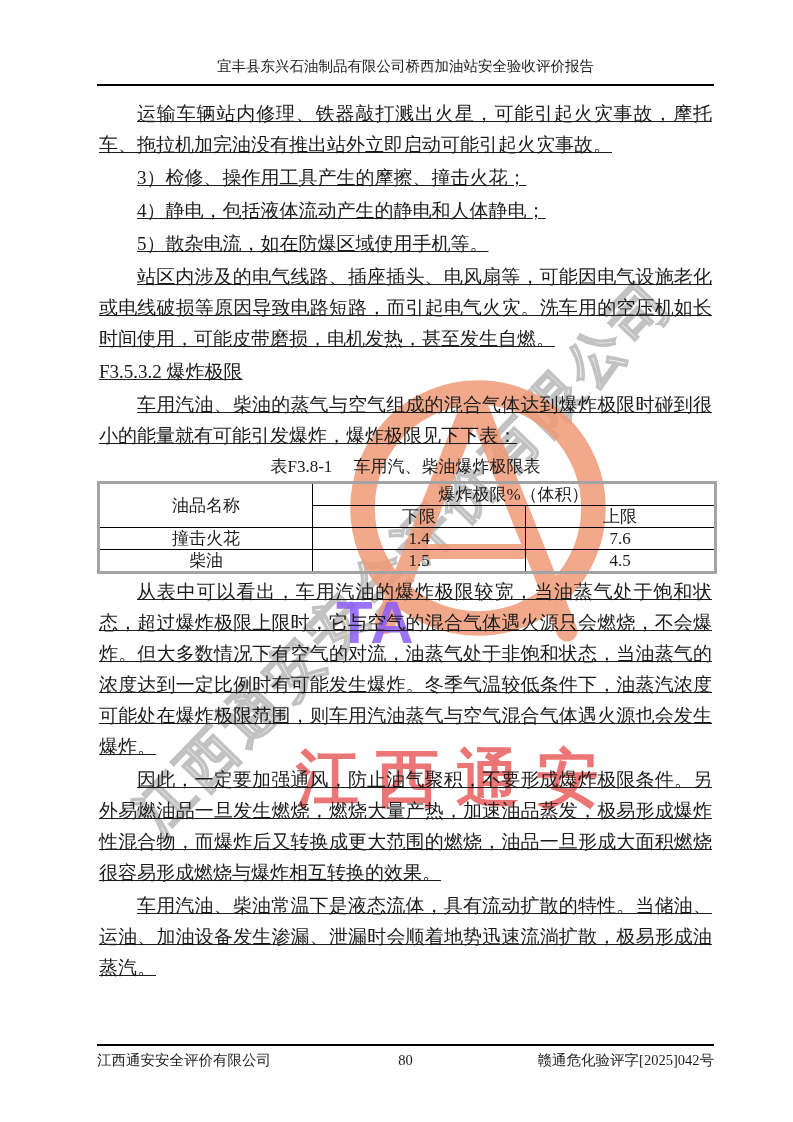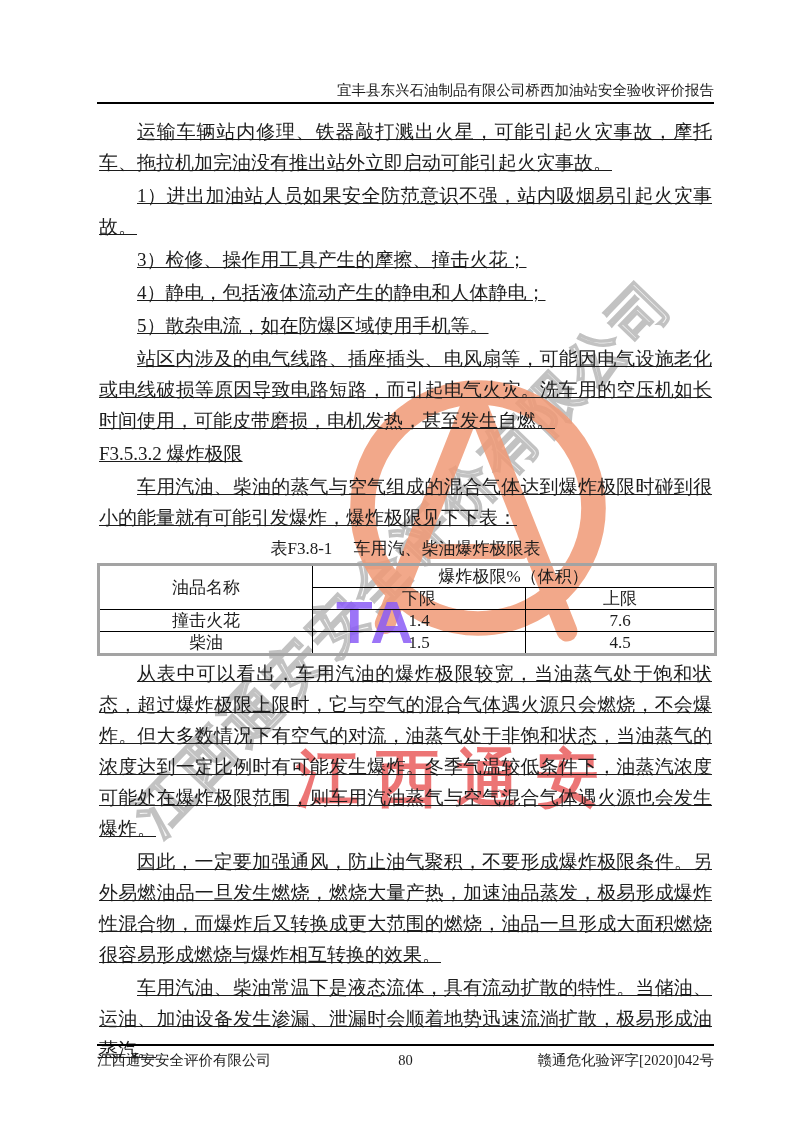--- a/index.html
+++ b/index.html
@@ -30,22 +30,22 @@
   .wm-red {
     position:absolute; left:296px; top:736px; white-space:nowrap;
     font-family:"Liberation Sans","DejaVu Sans",sans-serif;
     font-size:63px; font-weight:bold; letter-spacing:17px;
     color:#e22222; opacity:0.62;
   }
 
   
   .content { position:absolute; left:97px; top:54px; width:617px; z-index:1; }
   .header-title {
-    text-align:right; font-size:14.5px; line-height:24px;
-    border-bottom:2px solid #000;margin-top:24px;
+    text-align:center; font-size:14.5px; line-height:24px;
+    padding-bottom:6px; border-bottom:2px solid #000;
   }
   .body-text { margin-top:12px; }
   .body-text p { margin:2px; font-size:19px; line-height:31px; text-align:justify;text-decoration:underline; }
   .indent { text-indent:38px; }
   .section-heading { text-indent:0; }
   .table-caption { font-size:17px; line-height:28px; text-align:center; }
 
   table.limits {
     width:100%; border-collapse:collapse; table-layout:fixed;
     border:3px solid #a3a3a3;
@@ -81,21 +81,20 @@
     </svg>
     <div class="wm-ta">TA</div>
     <div class="wm-red">江西通安</div>
   </div>
 
   <div class="content">
     <div class="header-title">宜丰县东兴石油制品有限公司桥西加油站安全验收评价报告</div>
 
     <div class="body-text">
       <p class="indent">运输车辆站内修理、铁器敲打溅出火星，可能引起火灾事故，摩托车、拖拉机加完油没有推出站外立即启动可能引起火灾事故。</p>
-      <p class="indent">1）进出加油站人员如果安全防范意识不强，站内吸烟易引起火灾事故。</p>
       <p class="indent">3）检修、操作用工具产生的摩擦、撞击火花；</p>
       <p class="indent">4）静电，包括液体流动产生的静电和人体静电；</p>
       <p class="indent">5）散杂电流，如在防爆区域使用手机等。</p>
       <p class="indent">站区内涉及的电气线路、插座插头、电风扇等，可能因电气设施老化或电线破损等原因导致电路短路，而引起电气火灾。洗车用的空压机如长时间使用，可能皮带磨损，电机发热，甚至发生自燃。</p>
       <p class="section-heading">F3.5.3.2 爆炸极限</p>
       <p class="indent">车用汽油、柴油的蒸气与空气组成的混合气体达到爆炸极限时碰到很小的能量就有可能引发爆炸，爆炸极限见下下表：</p>
 
       <div class="table-caption">表F3.8-1　 车用汽、柴油爆炸极限表</div>
 
       <table class="limits">
@@ -128,16 +127,16 @@
 
       <p class="indent">从表中可以看出，车用汽油的爆炸极限较宽，当油蒸气处于饱和状态，超过爆炸极限上限时，它与空气的混合气体遇火源只会燃烧，不会爆炸。但大多数情况下有空气的对流，油蒸气处于非饱和状态，当油蒸气的浓度达到一定比例时有可能发生爆炸。冬季气温较低条件下，油蒸汽浓度可能处在爆炸极限范围，则车用汽油蒸气与空气混合气体遇火源也会发生爆炸。</p>
       <p class="indent">因此，一定要加强通风，防止油气聚积，不要形成爆炸极限条件。另外易燃油品一旦发生燃烧，燃烧大量产热，加速油品蒸发，极易形成爆炸性混合物，而爆炸后又转换成更大范围的燃烧，油品一旦形成大面积燃烧很容易形成燃烧与爆炸相互转换的效果。</p>
       <p class="indent">车用汽油、柴油常温下是液态流体，具有流动扩散的特性。当储油、运油、加油设备发生渗漏、泄漏时会顺着地势迅速流淌扩散，极易形成油蒸汽。</p>
     </div>
   </div>
 
   <div class="footer">
     <span class="f-left">江西通安安全评价有限公司</span>
     <span class="f-center">80</span>
-    <span class="f-right">赣通危化验评字[2020]042号</span>
+    <span class="f-right">赣通危化验评字[2025]042号</span>
   </div>
 
 </div>
 
 </body></html>

